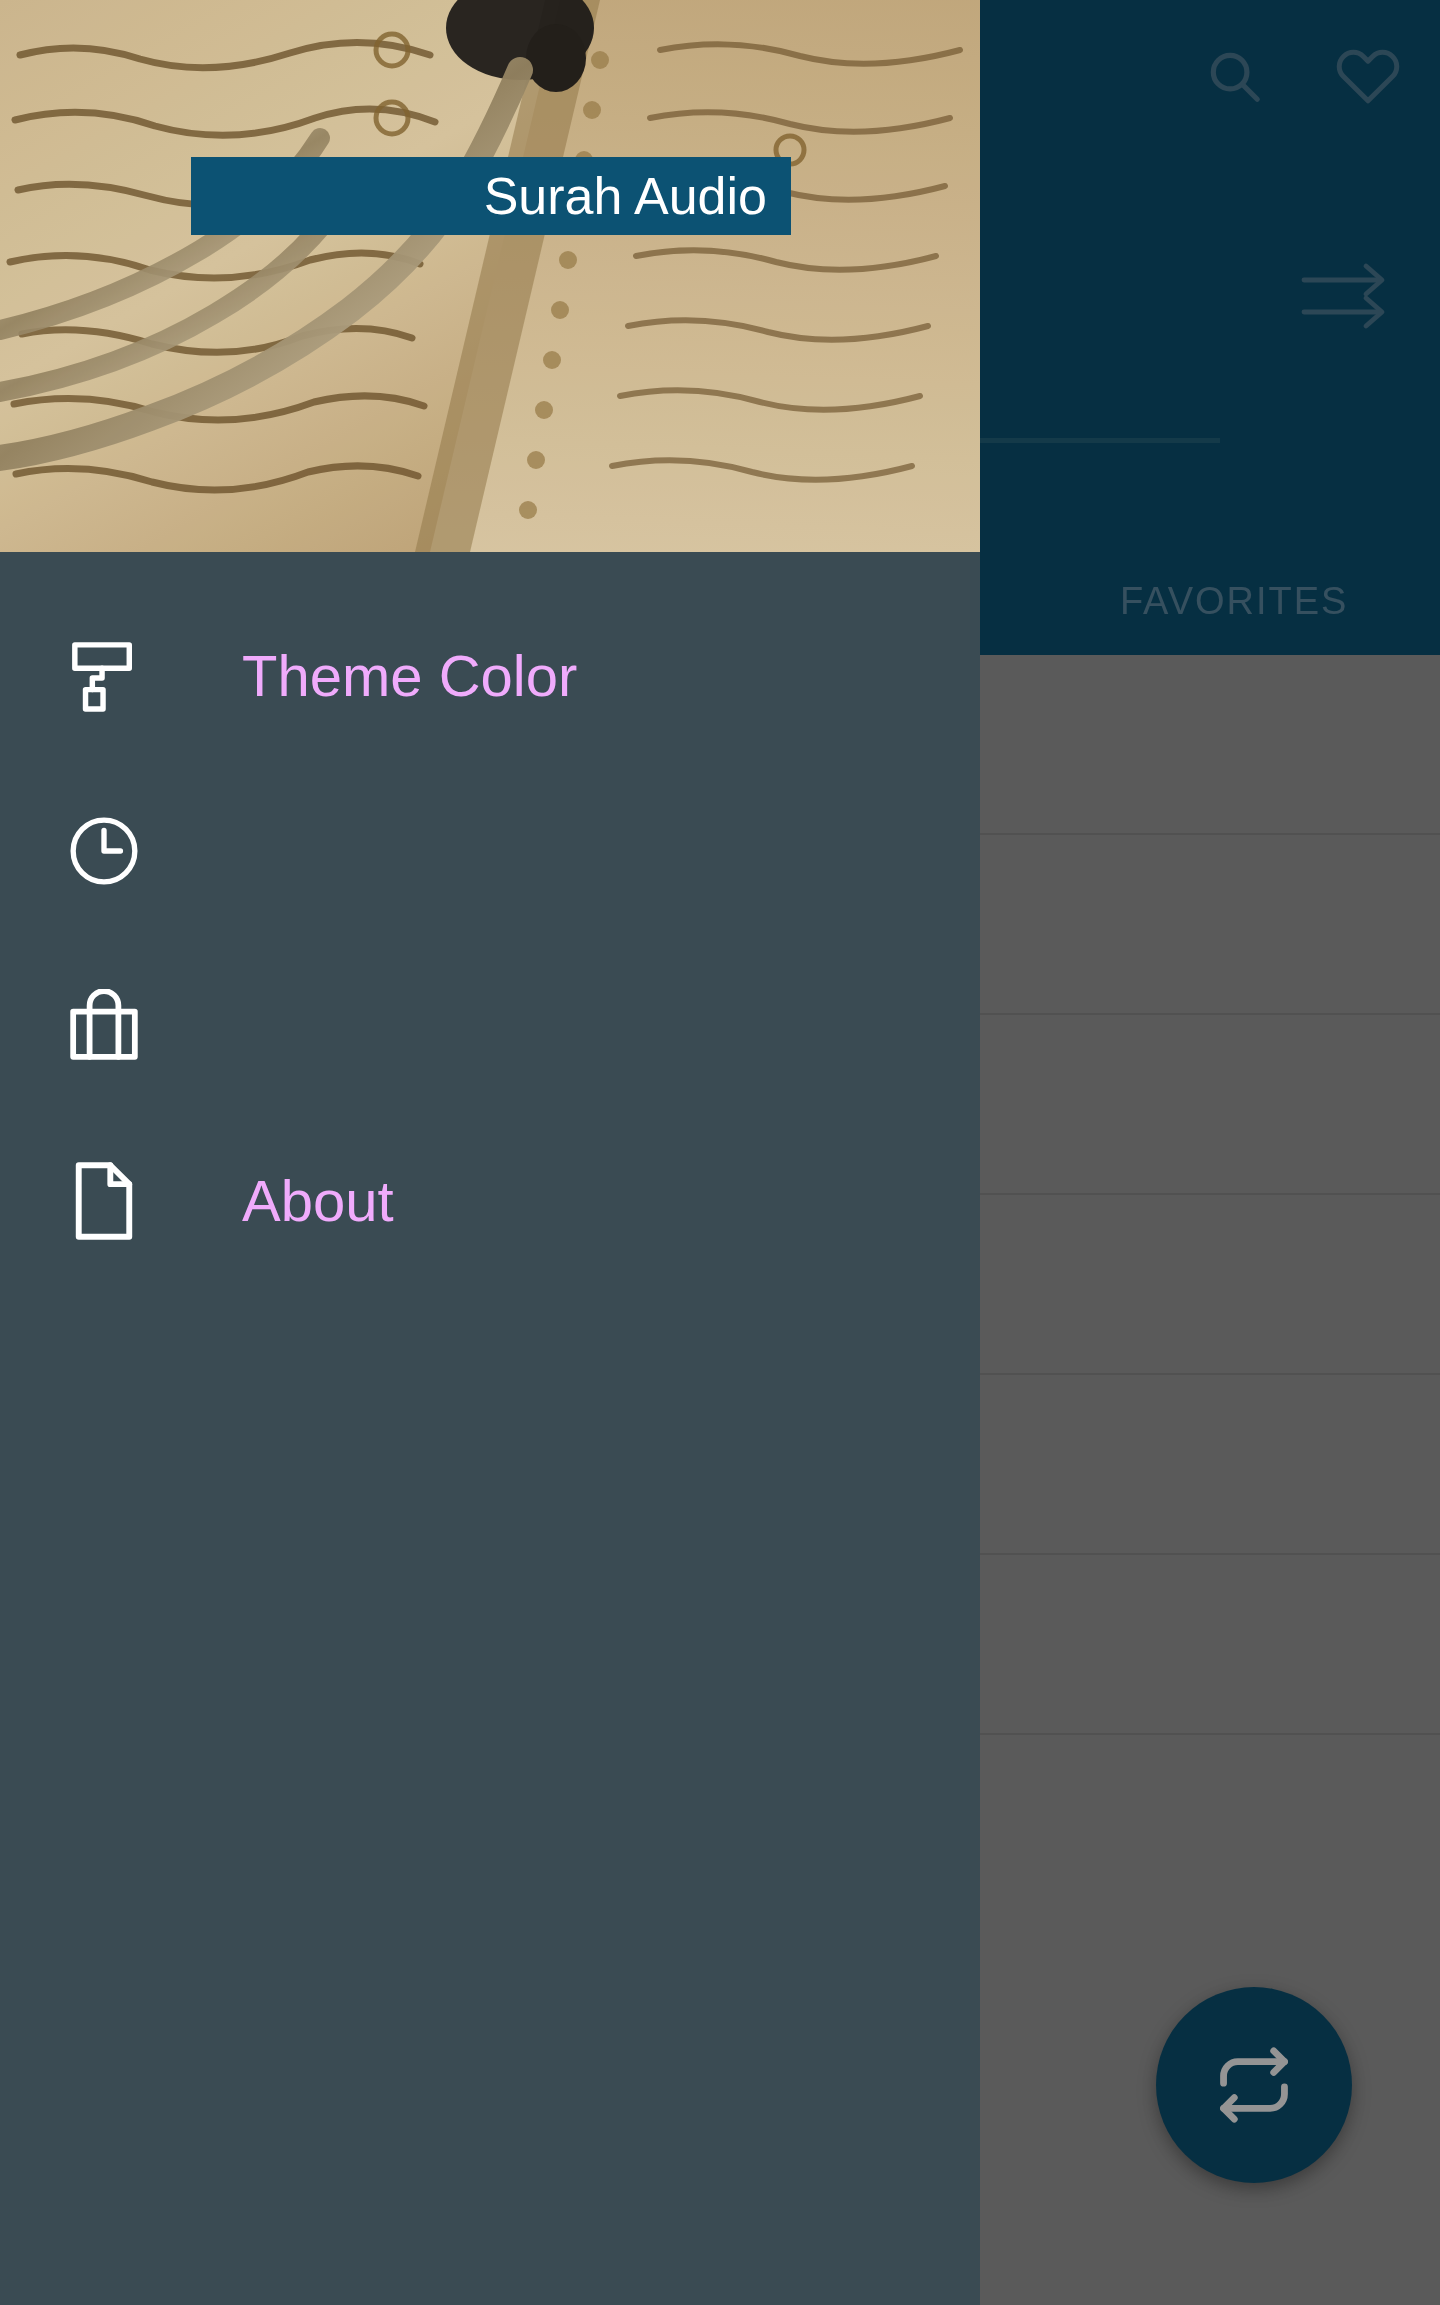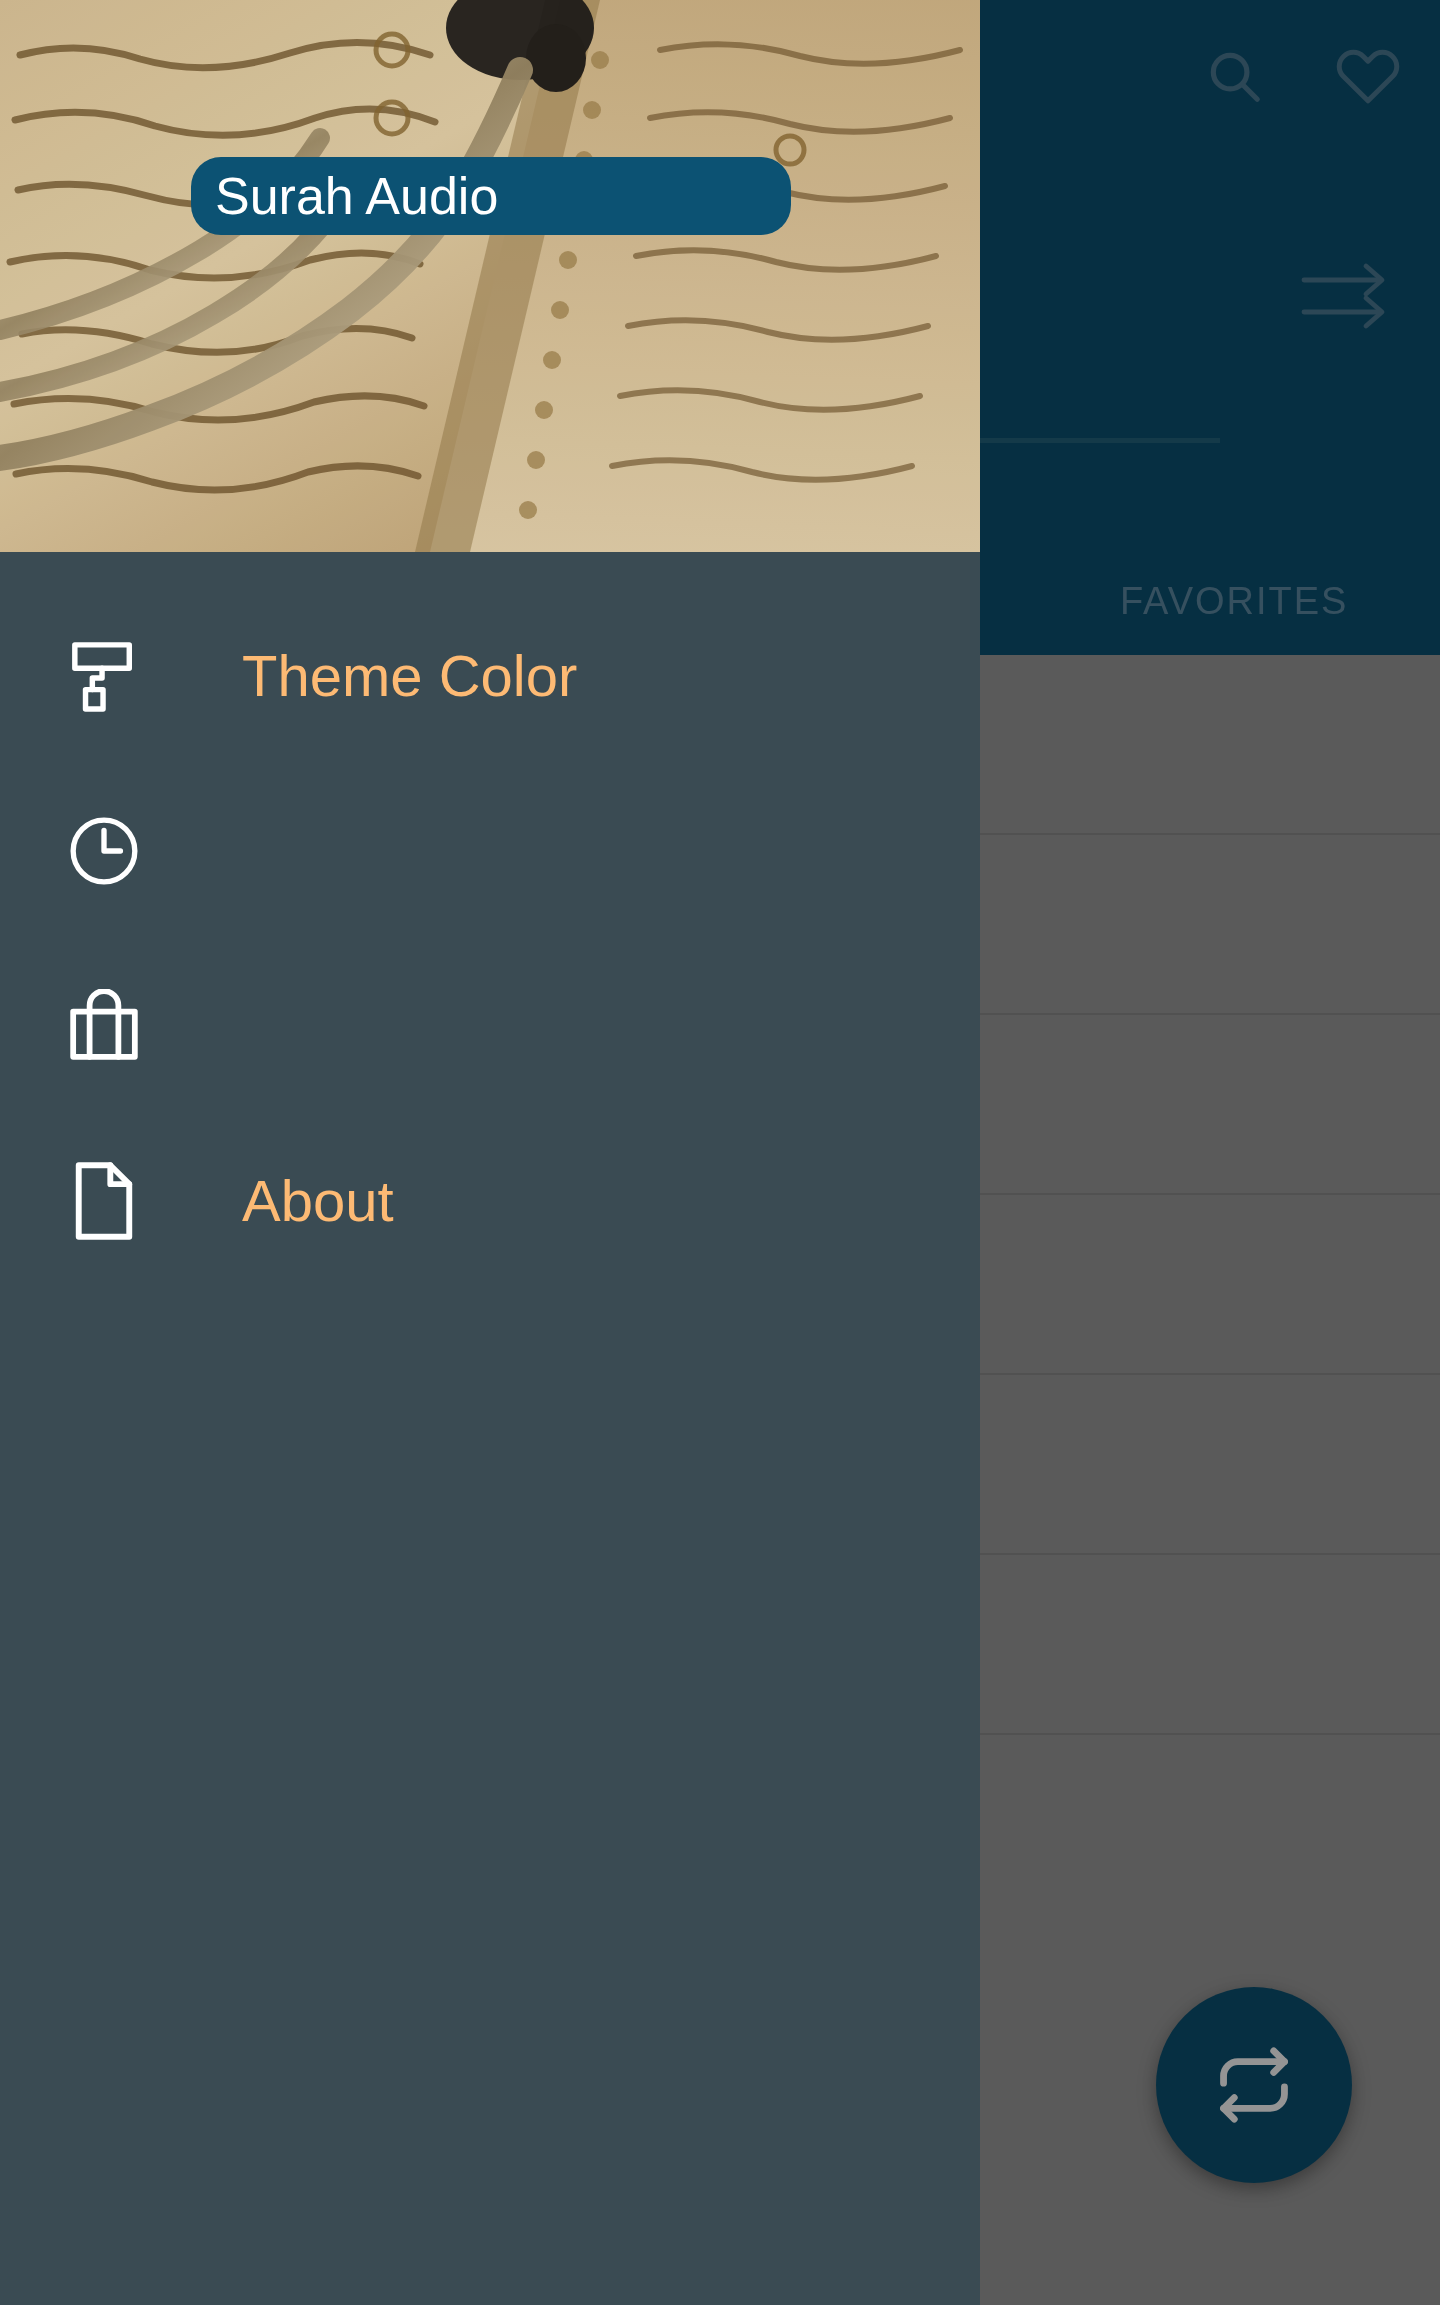--- a/index.html
+++ b/index.html
@@ -150,24 +150,23 @@
   }
   .drawer-title-chip {
     position: absolute;
     left: 191px;
     top: 157px;
     min-width: 600px;
     height: 78px;
     background: #0c5273;
     display: flex;
     align-items: center;
-    justify-content: flex-start;
+    justify-content: flex-end;
     padding: 0 24px;
     box-sizing: border-box;
-    border-radius: 30px;
   }
   .drawer-title-chip span {
     font-size: 52px;
     color: #ffffff;
     white-space: nowrap;
   }
 
   .drawer-menu {
     padding-top: 36px;
   }
@@ -185,21 +184,21 @@
     display: flex;
     align-items: center;
     justify-content: center;
     color: #ffffff;
     flex: 0 0 auto;
   }
   .drawer-item .di-icon svg { display: block; }
   .drawer-item .di-label {
     margin-left: 96px;
     font-size: 58px;
-    color: #fdba74;
+    color: #f0abfc;
     white-space: nowrap;
   }
 </style>
 </head>
 <body>
 
 <div id="app-screen">
 
   <div class="app-bar">
 

